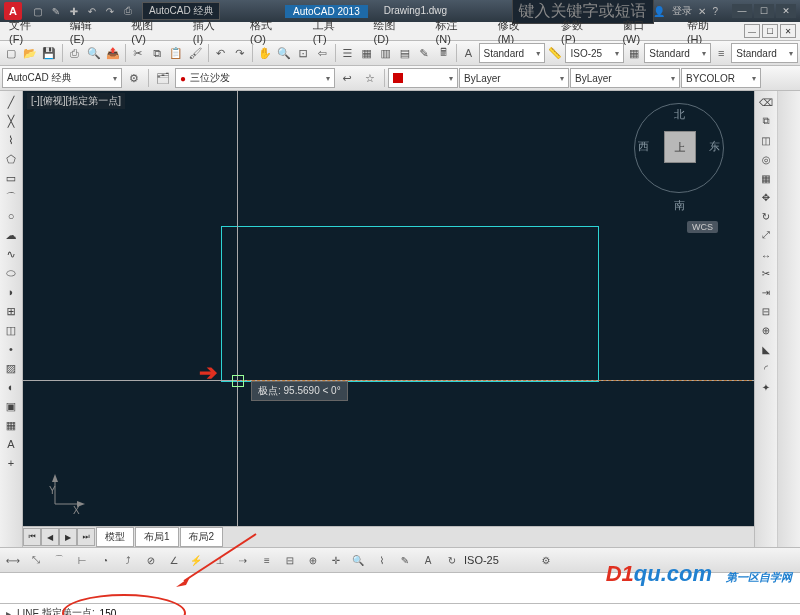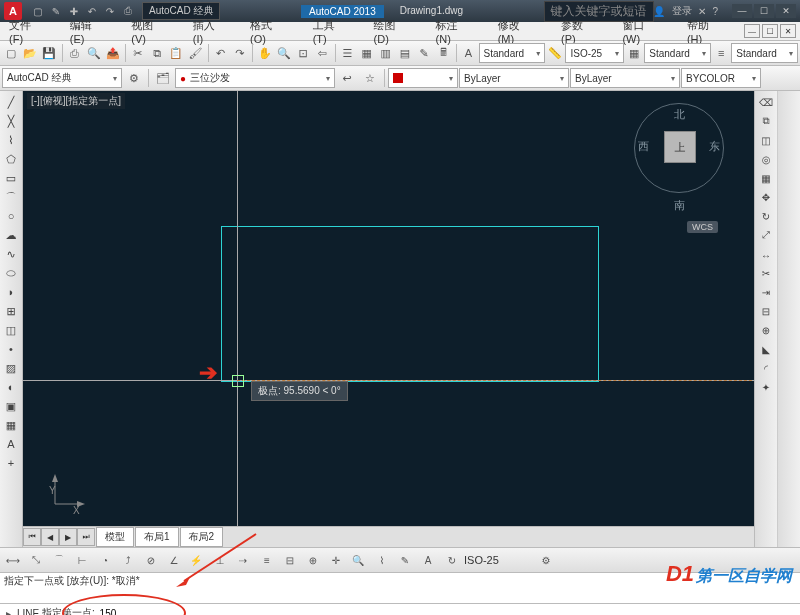--- a/index.html
+++ b/index.html
@@ -4,21 +4,21 @@
 <style>
 html,body{margin:0;padding:0;width:800px;height:615px;background:#e8e8e8;font-family:"Microsoft YaHei",Arial,sans-serif;font-size:11px;overflow:hidden;color:#333}
 .titlebar{height:22px;background:linear-gradient(#4a5866,#2d3842);display:flex;align-items:center;color:#ccc;font-size:11px}
 .titlebar .app-icon{width:18px;height:18px;background:#d4202a;margin:0 4px;border-radius:2px;display:flex;align-items:center;justify-content:center;color:#fff;font-weight:bold}
 .titlebar .qa-icons{display:flex;gap:2px;margin-left:4px}
 .titlebar .qa-icons span{width:16px;height:16px;display:flex;align-items:center;justify-content:center;color:#bbb;font-size:10px}
 .titlebar .ws{margin-left:6px;background:#1a2530;padding:1px 6px;border:1px solid #555;font-size:10px}
 .titlebar .center{flex:1;text-align:center;display:flex;justify-content:center;gap:16px}
 .titlebar .center .prod{background:#1e6aa8;padding:1px 8px;color:#fff;font-size:10px}
 .titlebar .center .file{color:#ddd;font-size:10px}
-.titlebar .search{background:#1a2530;padding:1px 6px;font-size:12px;color:#888;border:1px solid #444}
+.titlebar .search{background:#1a2530;padding:1px 6px;font-size:16px;color:#888;border:1px solid #444}
 .titlebar .right{display:flex;gap:6px;margin-right:4px;align-items:center}
 .titlebar .right span{font-size:10px;color:#bbb}
 .titlebar .winctl{display:flex;gap:2px;margin-left:8px}
 .titlebar .winctl div{width:20px;height:14px;background:#3a4650;display:flex;align-items:center;justify-content:center;font-size:9px}
 .menubar{height:18px;background:#f0f0f0;border-bottom:1px solid #bbb;display:flex;align-items:center;padding:0 4px;font-size:11px;gap:15px}
 .menubar span{padding:0 5px;cursor:pointer}
 .menubar .mdi{margin-left:auto;display:flex;gap:2px}
 .menubar .mdi div{width:14px;height:12px;border:1px solid #999;font-size:8px;display:flex;align-items:center;justify-content:center}
 .toolbar{height:24px;background:linear-gradient(#f8f8f8,#e0e0e0);border-bottom:1px solid #bbb;display:flex;align-items:center;padding:0 2px;gap:1px}
 .toolbar .btn{width:20px;height:20px;border:1px solid transparent;display:flex;align-items:center;justify-content:center;font-size:11px;color:#555}
@@ -60,21 +60,21 @@
 .right-pane .btn{width:18px;height:18px;font-size:10px;color:#444;display:flex;align-items:center;justify-content:center}
 .bottombar{height:24px;background:linear-gradient(#f4f4f4,#dedede);border-top:1px solid #bbb;display:flex;align-items:center;padding:0 2px;gap:1px}
 .bottombar .btn{width:20px;height:20px;border:1px solid transparent;display:flex;align-items:center;justify-content:center;font-size:10px;color:#555}
 .cmdwin{height:28px;background:#fff;border-top:1px solid #bbb;font-size:10px;padding:1px 4px;color:#333;line-height:13px;position:relative}
 .cmdline{height:18px;background:#fff;border-top:1px solid #bbb;display:flex;align-items:center;font-size:10px;position:relative}
 .cmdline .prompt{padding:0 6px;color:#555}
 .cmdline .input{border:none;outline:none;font-size:10px;flex:1}
 .circle{position:absolute;left:62px;top:-10px;width:120px;height:34px;border:2px solid #e03020;border-radius:50%;pointer-events:none}
 .arrow2{position:absolute;left:176px;top:-44px;width:90px;height:60px;pointer-events:none}
 .watermark{position:absolute;right:8px;bottom:28px;color:#2080d0;font-size:22px;font-weight:bold;font-style:italic;display:flex;align-items:baseline;pointer-events:none}
-.watermark .cn{font-size:16px;color:#2080d0;margin-left:2px}
+.watermark .cn{font-size:11px;color:#2080d0;margin-left:14px}
 </style>
 </head>
 <body>
 
 <div class="titlebar">
   <div class="app-icon">A</div>
   <div class="qa-icons">
     <span>▢</span>
     <span>✎</span>
     <span>✚</span>
@@ -290,31 +290,31 @@
   <div class="btn">⌇</div>
   <div class="btn">✎</div>
   <div class="btn">A</div>
   <div class="sep"></div>
   <div class="btn">↻</div>
   <div class="combo" style="width:70px">ISO-25</div>
   <div class="btn">⚙</div>
 </div>
 
 <div class="cmdwin">
-  <div>指定下一点或 [放弃(U)]: *取消*</div>
   <svg class="arrow2">
       <line x1="80" y1="5" x2="8" y2="52" stroke="#e03020" stroke-width="2"></line>
       <polygon points="0,58 14,48 10,56" fill="#e03020"></polygon>
     </svg>
 </div>
 
 <div class="cmdline">
   <span class="prompt">▸</span>
   <span>LINE</span>&nbsp;
   <span>指定第一点:</span>&nbsp;
   <input class="input" value="150" style="">
   <div class="circle"></div>
 </div>
 
 <div class="watermark">
   <span style="color:#e03020">D1</span>
+    <span>qu.com</span>
   <span class="cn">第一区自学网</span>
 </div>
 
 </body></html>

